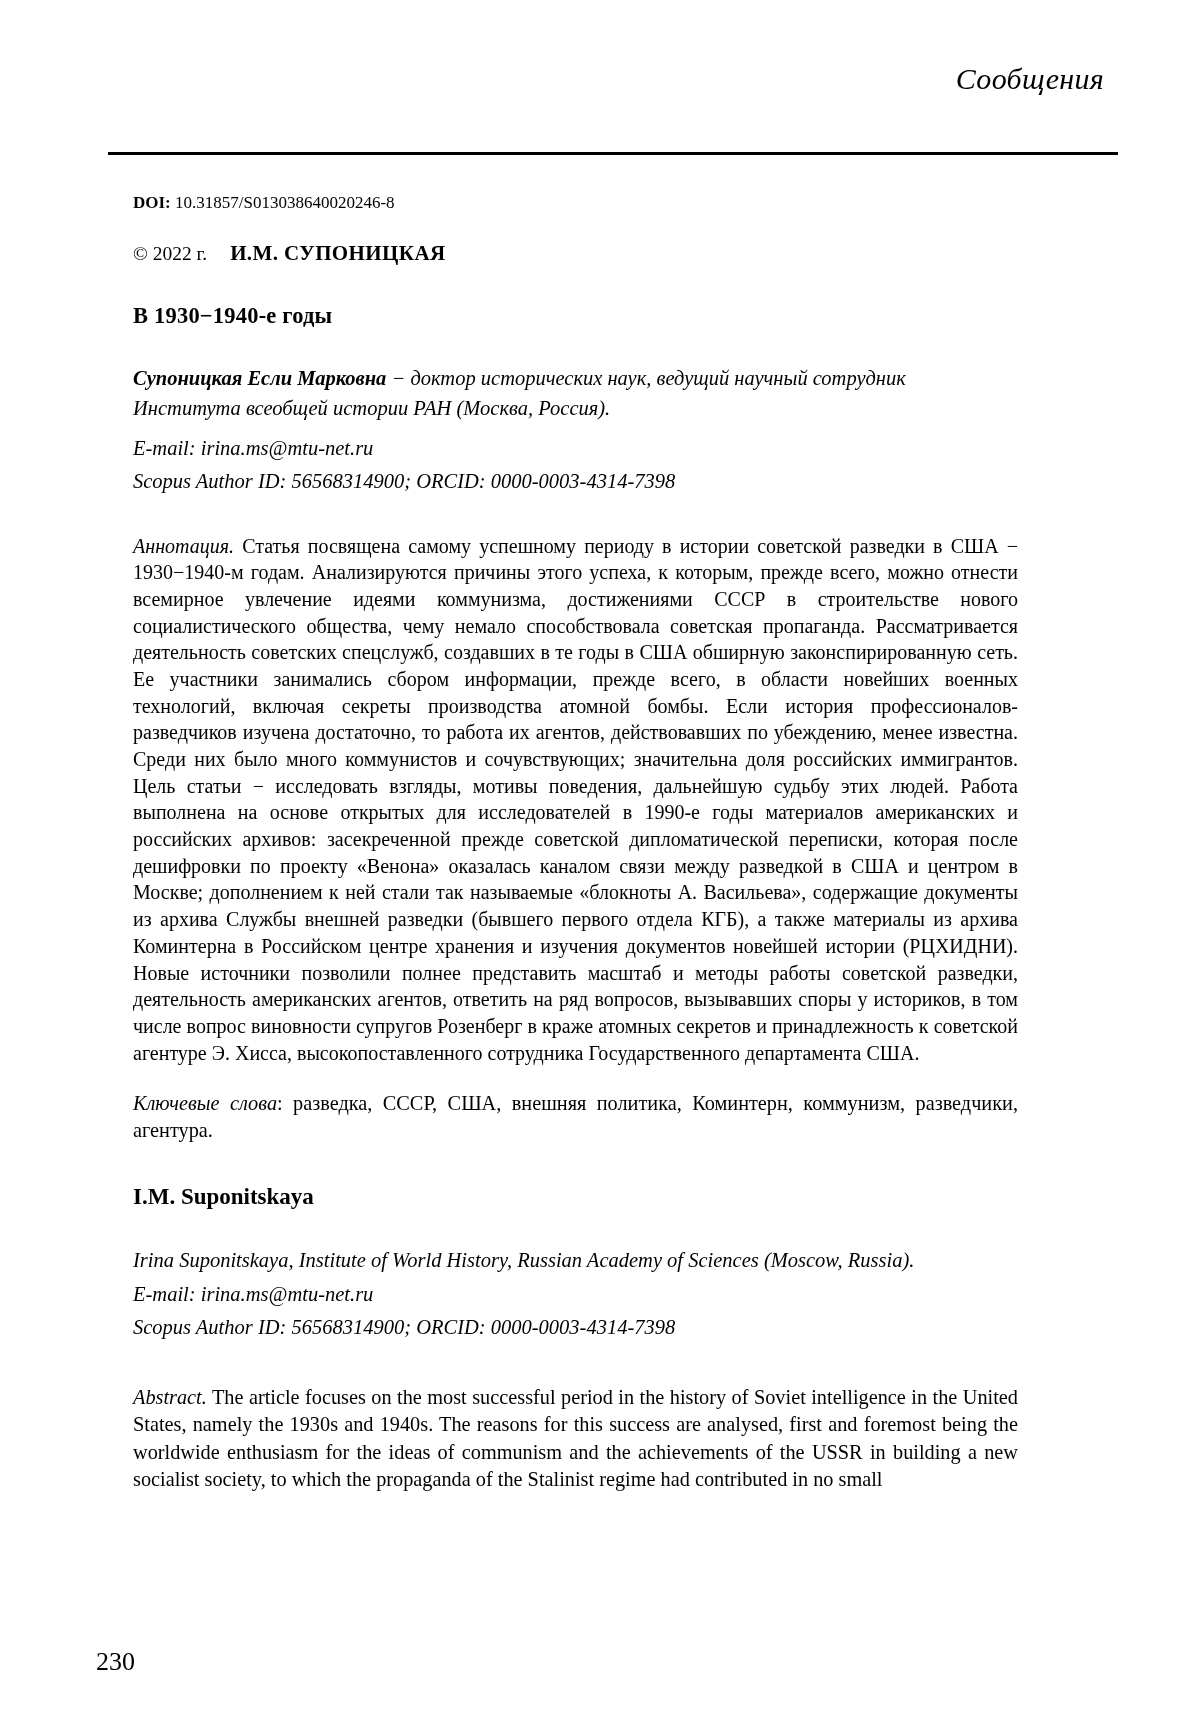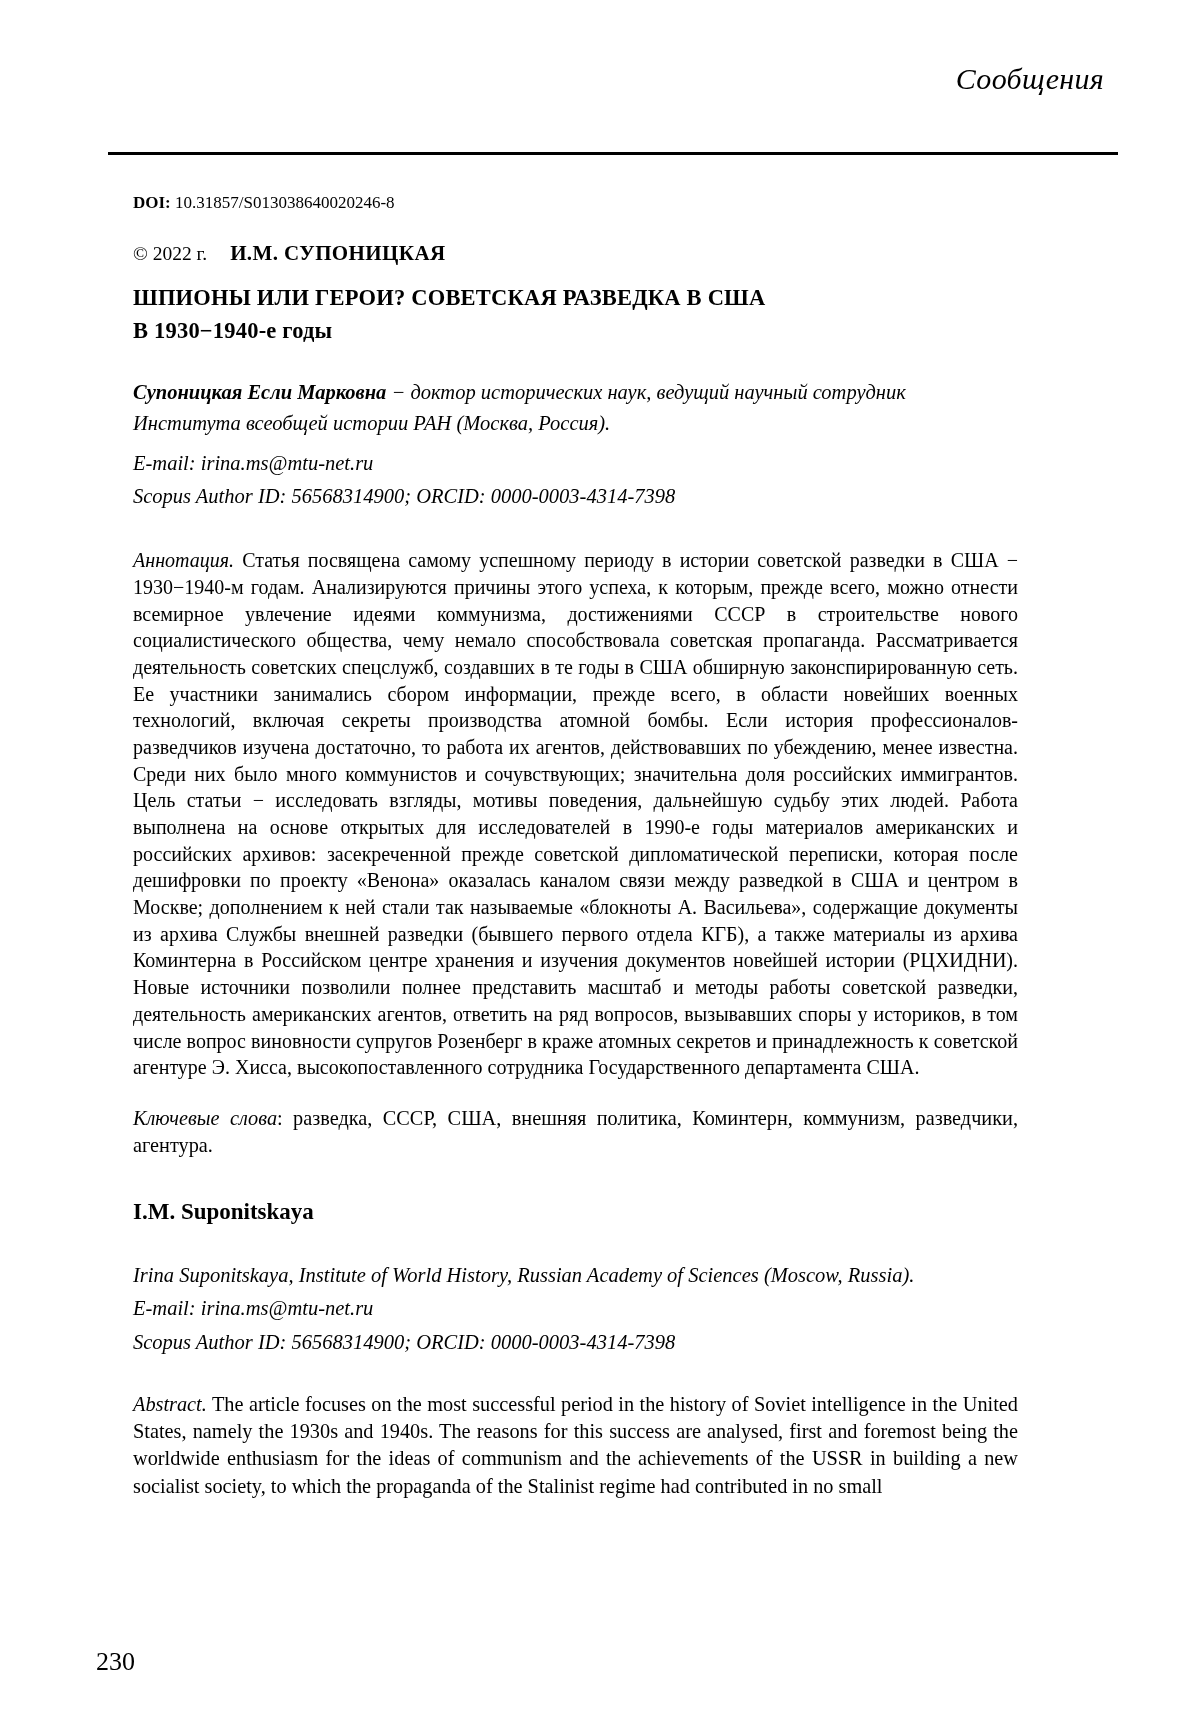--- a/index.html
+++ b/index.html
@@ -43,21 +43,21 @@
   }
   .doi {
     font-size: 17px;
     margin-bottom: 28px;
   }
   .doi b {
     font-weight: bold;
   }
   .copyright {
     font-size: 19.5px;
-    margin-bottom: 16px;
+    margin-bottom: 34px;
   }
   .copyright .author-caps {
     font-weight: bold;
     font-size: 21px;
     letter-spacing: 0.4px;
     margin-left: 18px;
   }
   .title {
     font-weight: bold;
     font-size: 22.5px;
@@ -115,21 +115,21 @@
   }
   .en-affil {
     font-style: italic;
     font-size: 20.5px;
     line-height: 1.62;
   }
   .en-abstract {
     font-size: 20.3px;
     line-height: 1.345;
     text-align: justify;
-    margin-top: 32px;
+    margin-top: 40px;
   }
   .en-abstract .lead {
     font-style: italic;
   }
   .folio {
     position: absolute;
     left: 96px;
     bottom: 42px;
     font-size: 26px;
   }
@@ -149,21 +149,20 @@
       <b>DOI:</b>
       <span>10.31857/S013038640020246-8</span>
     </div>
 
     <div class="copyright">
       <span>© 2022 г.</span>
       <span class="author-caps">И.М. СУПОНИЦКАЯ</span>
     </div>
 
     <div class="title">
-      <span>ШПИОНЫ ИЛИ ГЕРОИ? СОВЕТСКАЯ РАЗВЕДКА В США</span>
       <span class="line2">В 1930−1940-е годы</span>
     </div>
 
     <div class="affil">
       <b>Супоницкая Если Марковна</b><span> − доктор исторических наук, ведущий научный сотрудник Института всеобщей истории РАН (Москва, Россия).</span>
     </div>
     <div class="affil-line">E-mail: irina.ms@mtu-net.ru</div>
     <div class="affil-line">Scopus Author ID: 56568314900; ORCID: 0000-0003-4314-7398</div>
 
     <div class="gap-34"></div>

